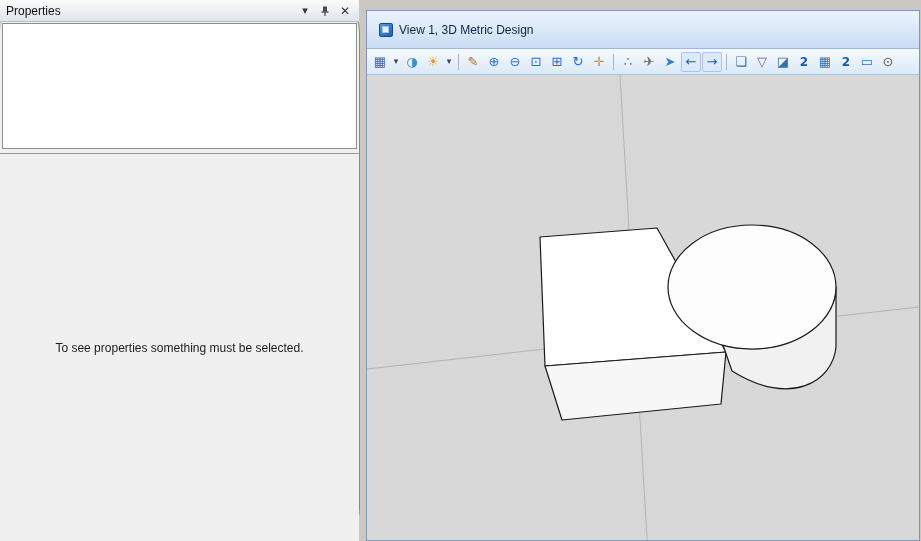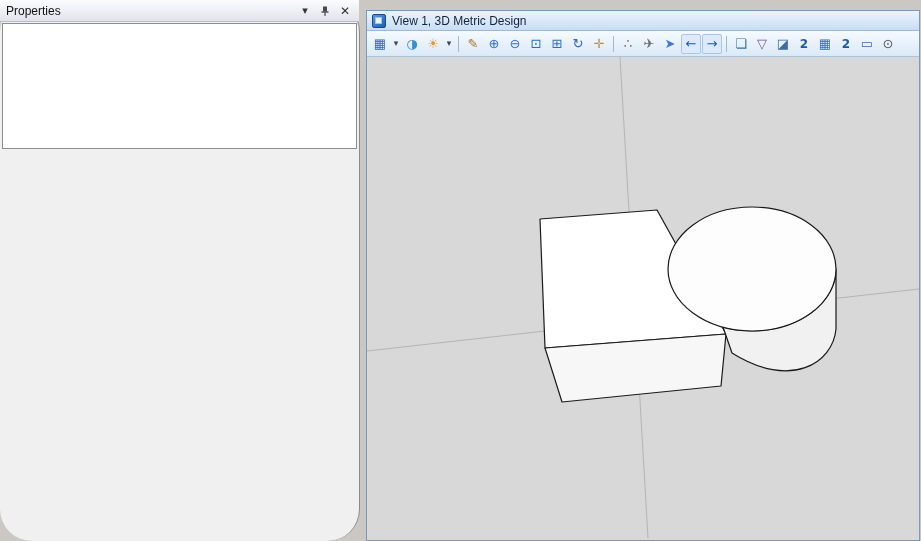--- a/index.html
+++ b/index.html
@@ -39,21 +39,21 @@
   }
   .prop-msg { font-size: 12px; color: #1a1a1a; }
 
   
   .view-window {
     position: absolute; left: 366px; top: 10px; width: 554px; height: 531px;
     border: 1px solid #7b99bd; background: #d8d8d8;
     display: flex; flex-direction: column;
   }
   .view-titlebar {
-    height: 20px; display: flex; align-items: center; gap: 6px; padding: 0 5px;
+    height: 38px; display: flex; align-items: center; gap: 6px; padding: 0 12px;
     background: linear-gradient(180deg,#ebf4fe,#c9ddf3);
     border-bottom: 1px solid #9db8d8;
   }
   .view-icon {
     width: 14px; height: 14px; border-radius: 2px; position: relative;
     background: linear-gradient(135deg,#5a9ae0,#1d5cb4);
     border: 1px solid #174a92; flex: 0 0 auto;
   }
   .view-icon::after {
     content: ""; position: absolute; left: 2px; top: 2px; width: 5px; height: 5px;
@@ -94,20 +94,23 @@
         <rect x="4" y="1.5" width="4" height="5" fill="#4a4a4a"></rect>
         <line x1="2.5" y1="7" x2="9.5" y2="7" stroke="#4a4a4a" stroke-width="1.4"></line>
         <line x1="6" y1="7" x2="6" y2="11" stroke="#4a4a4a" stroke-width="1.2"></line>
       </svg>
     </span>
     <span class="tbar-btn close">✕</span>
   </div>
 
   <div class="prop-white"></div>
 
+  <div class="prop-body">
+    <span class="prop-msg">To see properties something must be selected.</span>
+  </div>
 </div>
 
 <div class="view-window">
   <div class="view-titlebar">
     <span class="view-icon"></span>
     <span class="view-title">View 1, 3D Metric Design</span>
   </div>
 
   <div class="view-toolbar">
       <div class="tb-btn">

